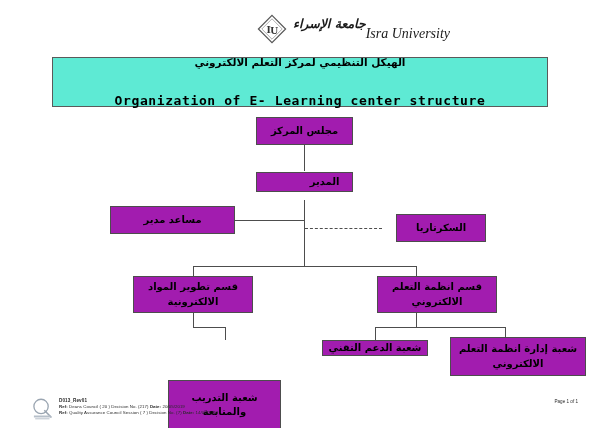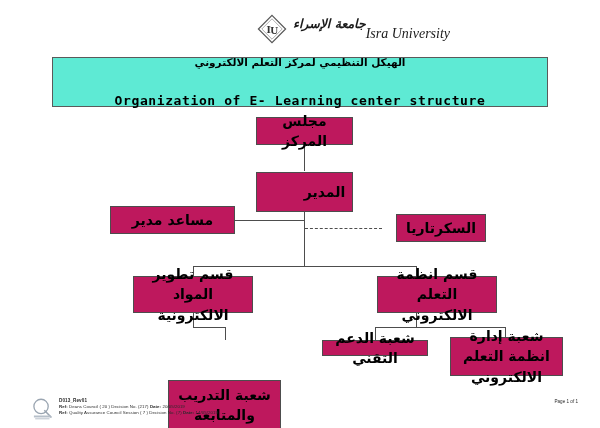--- a/index.html
+++ b/index.html
@@ -47,25 +47,25 @@
   .title-en {
     font-family: "DejaVu Sans Mono", monospace;
     font-size: 13px; font-weight: bold; color: #000;
     letter-spacing: 0.6px; white-space: nowrap; margin-top: 23px;
   }
 
   
   .node {
     position: absolute;
     border: 1px solid #4d4d4d;
-    background: #be185d;
+    background: #a21caf;
     display: flex; align-items: center; justify-content: center;
     text-align: center;
     font-family: "DejaVu Sans", sans-serif;
-    font-size: 14px; font-weight: bold; color: #000;
+    font-size: 10px; font-weight: bold; color: #000;
     direction: rtl; line-height: 1.45;
     padding: 2px 4px;
   }
 
   
   .vline { position: absolute; width: 1px; background: #4d4d4d; }
   .hline { position: absolute; height: 1px; background: #4d4d4d; }
   .dashline {
     position: absolute; height: 0;
     border-top: 1px dashed #4d4d4d;
@@ -126,35 +126,35 @@
   <div class="hline" style="left:193px; top:327px; width:32px;"></div>
   <div class="vline" style="left:225px; top:327px; height:13px;"></div>
 
   <div class="vline" style="left:416px; top:313px; height:14px;"></div>
   <div class="hline" style="left:375px; top:327px; width:130px;"></div>
   <div class="vline" style="left:375px; top:327px; height:13px;"></div>
   <div class="vline" style="left:505px; top:327px; height:13px;"></div>
 
   <div class="node" style="left:256px; top:117px; width:97px; height:28px;">مجلس المركز</div>
 
-  <div class="node" style="left:256px; top:172px; width:97px; height:40px;padding-left:44px;">المدير</div>
+  <div class="node" style="left:256px; top:172px; width:97px; height:20px;padding-left:44px;">المدير</div>
 
   <div class="node" style="left:110px; top:206px; width:125px; height:28px;">مساعد مدير</div>
 
   <div class="node" style="left:396px; top:214px; width:90px; height:28px;">السكرتاريا</div>
 
   <div class="node" style="left:377px; top:276px; width:120px; height:37px;">قسم انظمة التعلم الالكتروني</div>
 
   <div class="node" style="left:133px; top:276px; width:120px; height:37px;">قسم تطوير المواد الالكترونية</div>
 
   <div class="node" style="left:168px; top:340px; width:113px; height:50px;margin-top:40px;">شعبة التدريب والمتابعة</div>
 
   <div class="node" style="left:322px; top:340px; width:106px; height:16px;">شعبة الدعم التقني</div>
 
-  <div class="node" style="left:450px; top:337px; width:113px; height:39px;">شعبة إدارة انظمة التعلم الالكتروني</div>
+  <div class="node" style="left:450px; top:337px; width:136px; height:39px;">شعبة إدارة انظمة التعلم الالكتروني</div>
 
   <svg class="footer-logo" viewBox="0 0 40 40">
     <circle cx="17" cy="16" r="11" fill="none" stroke="#9aa5b1" stroke-width="2"></circle>
     <path d="M22 22 L33 33" stroke="#9aa5b1" stroke-width="2.4" fill="none"></path>
     <rect x="6" y="30" width="26" height="3" fill="#b6bfc9"></rect>
     <rect x="8" y="34" width="22" height="2" fill="#c8cfd6"></rect>
   </svg>
 
   <div class="footer-block">
     <div class="f-code">D013_Rev01</div>

